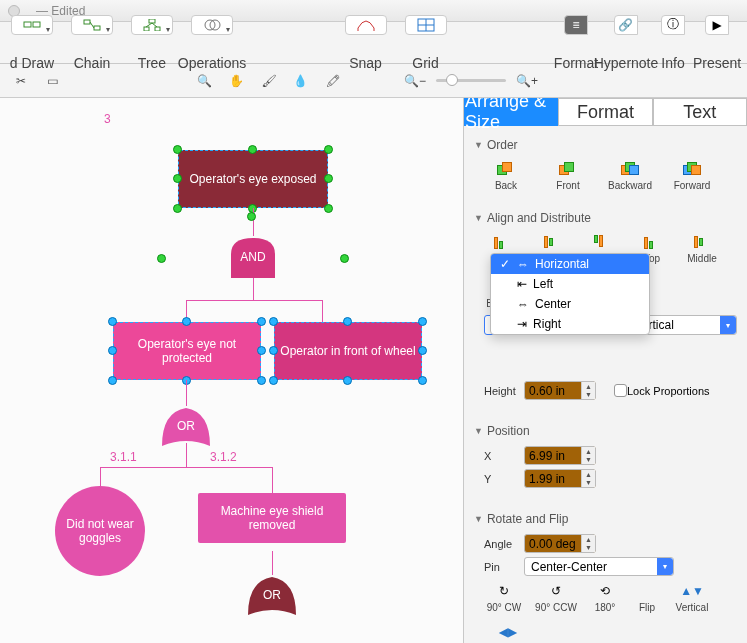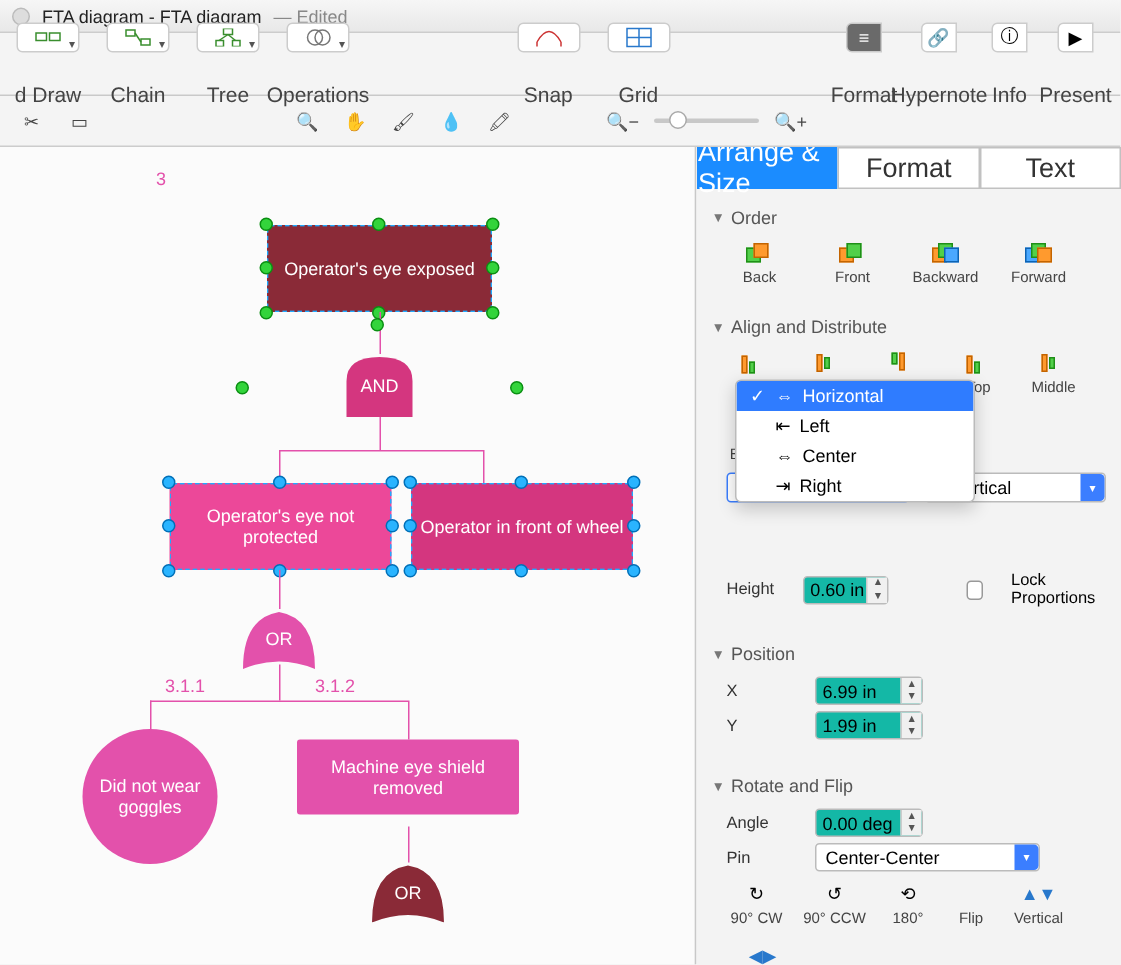--- a/index.html
+++ b/index.html
@@ -43,23 +43,23 @@
 
 
 .section { padding:6px 10px 8px; }
 .sechdr { display:flex; align-items:center; color:#555; font-size:11px; margin:6px 0 8px; }
 .sechdr .tri { margin-right:4px; font-size:9px; color:#777; }
 .iconrow { display:flex; gap:18px; margin-left:10px; }
 .iconbtn { display:flex; flex-direction:column; align-items:center; width:44px; }
 .iconbtn .ic { width:22px; height:18px; margin-bottom:2px; display:flex; align-items:center; justify-content:center; }
 .iconbtn .il { font-size:10px; color:#444; }
 
-.field-row { display:flex; align-items:center; gap:19px; margin:4px 0 4px 10px; }
+.field-row { display:flex; align-items:center; gap:0; margin:4px 0 4px 10px; }
 .field-row .flabel { width:40px; font-size:11px; color:#333; }
-.spin { background:#14b8a6; border:1px solid #bbb; border-radius:3px; height:19px; width:72px; display:flex; align-items:center; padding:0 4px; position:relative; font-size:11px; }
+.spin { background:#a16207; border:1px solid #bbb; border-radius:3px; height:19px; width:72px; display:flex; align-items:center; padding:0 4px; position:relative; font-size:11px; }
 .spin .steppers { position:absolute; right:0; top:0; bottom:0; width:14px; background:#f0f0f0; border-left:1px solid #ccc; display:flex; flex-direction:column; }
 .spin .steppers div { flex:1; display:flex; align-items:center; justify-content:center; font-size:7px; color:#555; }
 
 .selbox { background:#fff; border:1px solid #bbb; border-radius:3px; height:19px; width:150px; display:flex; align-items:center; padding:0 6px; position:relative; font-size:11px; }
 .selbox .cap { position:absolute; right:0; top:0; bottom:0; width:16px; background:#3b7eff; border-radius:0 3px 3px 0; display:flex; align-items:center; justify-content:center; color:#fff; font-size:8px; }
 
 
 .distr-row { display:flex; gap:10px; margin:6px 0 0 10px; }
 .distr-sel { position:relative; height:20px; width:122px; background:#fff; border:1px solid #bbb; border-radius:3px; display:flex; align-items:center; padding:0 4px 0 4px; font-size:11px; }
 .distr-sel .blue-cap { position:absolute; right:0; top:0; bottom:0; width:16px; background:#3b7eff; border-radius:0 3px 3px 0; display:flex; align-items:center; justify-content:center; color:#fff; font-size:8px; }
@@ -102,21 +102,20 @@
 .aln .bar { width:4px; background:#ff9a2e; border:1px solid #c36400; }
 
 .slider-track { width:70px; height:3px; background:#c8c8c8; border-radius:2px; position:relative; }
 .slider-thumb { width:12px; height:12px; background:#fff; border:1px solid #aaa; border-radius:50%; position:absolute; top:-5px; left:10px; }
 </style>
 </head>
 <body>
 
 <div class="titlebar">
   <span class="tbtn"></span>
-  <span class="title">FTA diagram - FTA diagram</span>
   <span class="edited">— Edited</span>
 </div>
 
 <div class="toolbar">
   <div class="tgroup">
     <div class="tbtn2">
       <div class="ico">
           <svg width="18" height="12">
             <rect x="1" y="3" width="7" height="5" fill="none" stroke="#3a8e2e"></rect>
             <rect x="10" y="3" width="7" height="5" fill="none" stroke="#3a8e2e"></rect>

